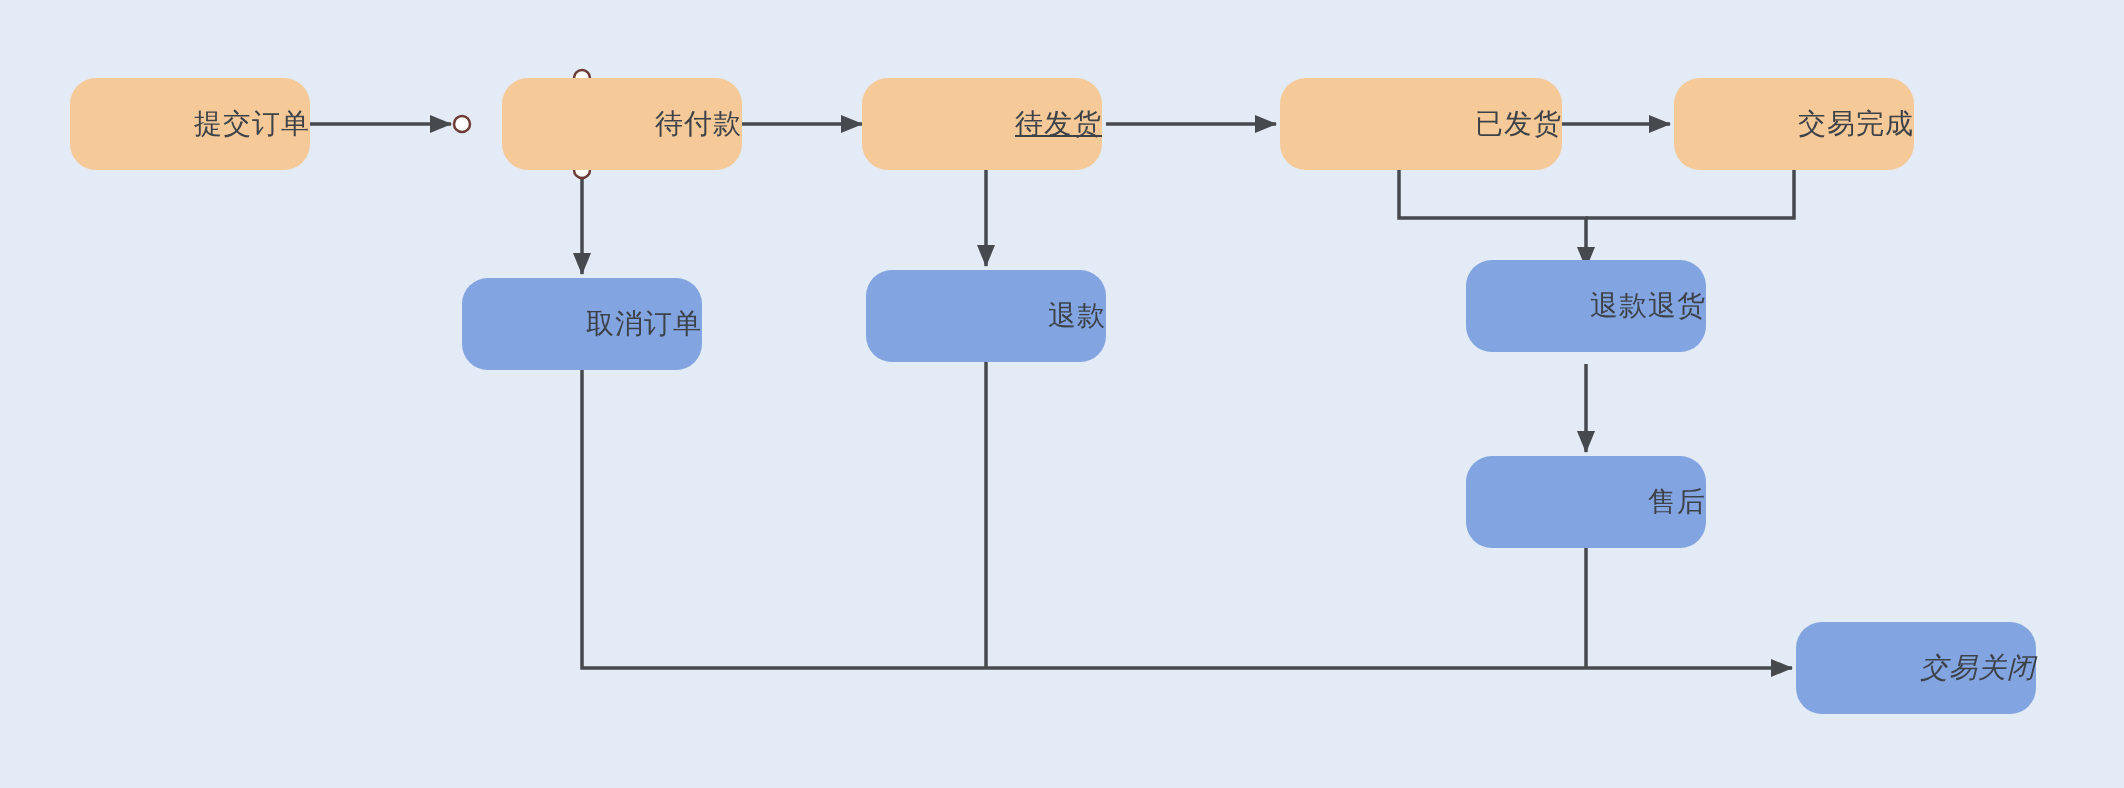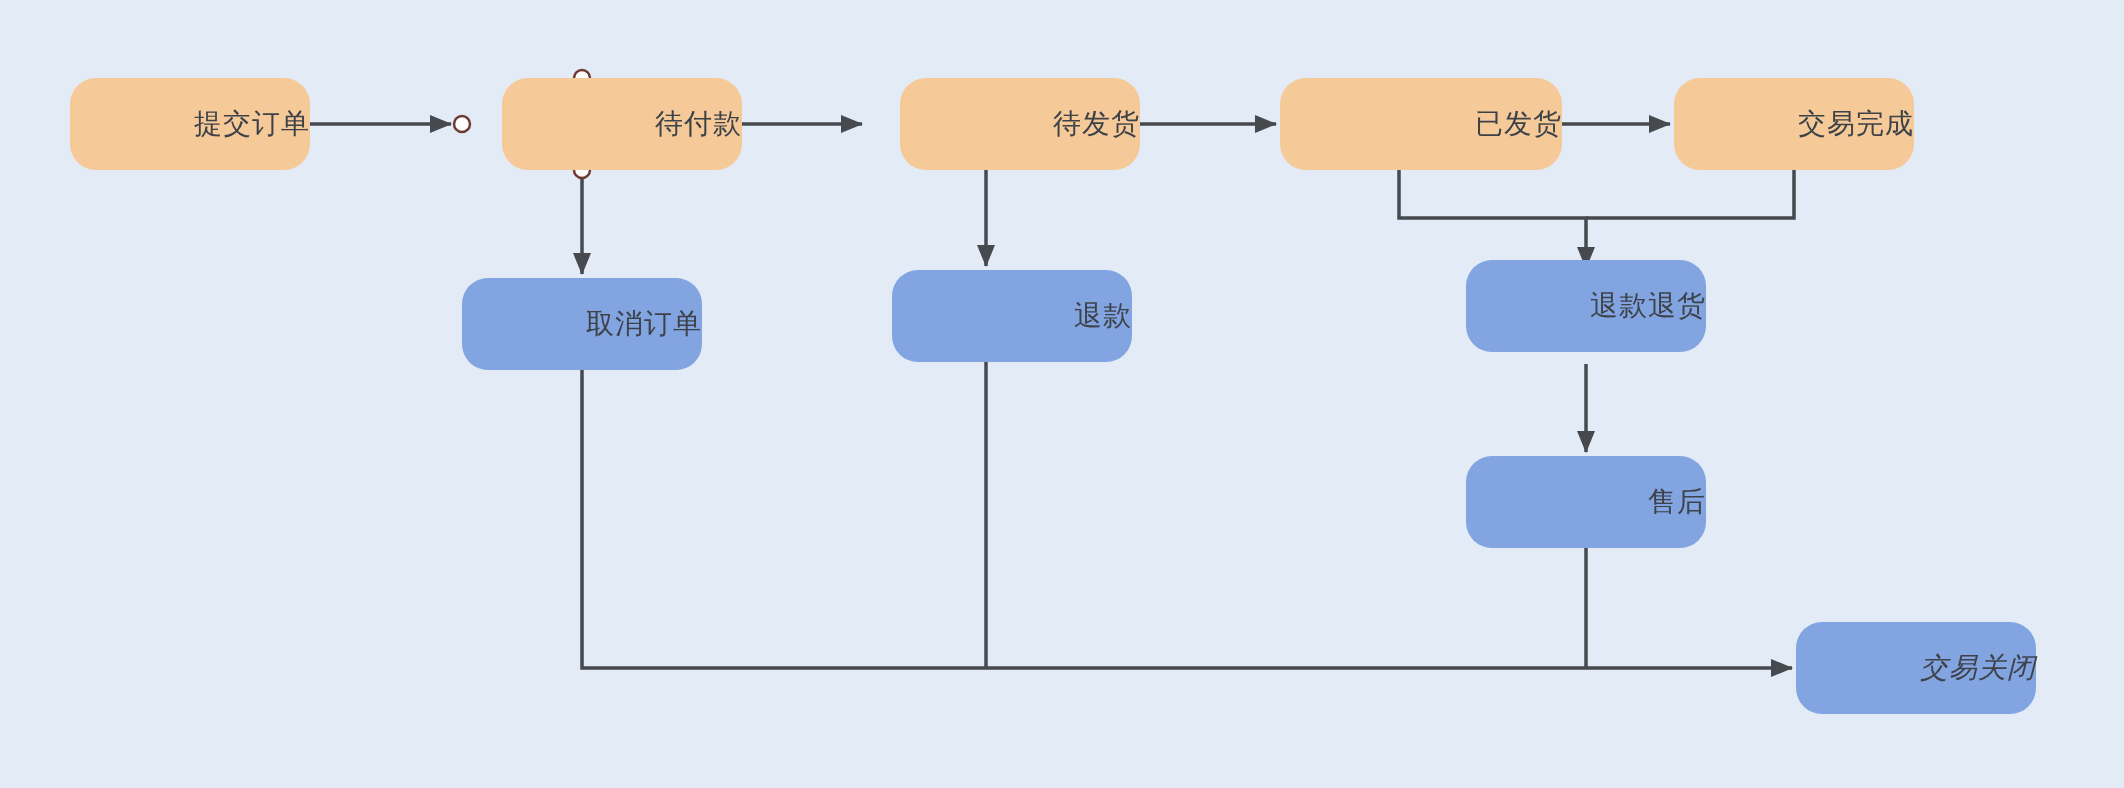--- a/index.html
+++ b/index.html
@@ -82,34 +82,34 @@
     <circle class="handle" cx="702" cy="124" r="8"></circle>
     <circle class="handle" cx="582" cy="170" r="8"></circle>
   </svg>
 
   <div class="node state" style="left:70px; top:78px;">
     <span>提交订单</span>
   </div>
   <div class="node state" style="left:466px; top:78px;margin-left:36px;">
     <span>待付款</span>
   </div>
-  <div class="node state" style="left:900px; top:78px;">
+  <div class="node state" style="left:862px; top:78px;text-decoration:underline;">
     <span>待发货</span>
   </div>
   <div class="node state" style="left:1280px; top:78px; width:282px;">
     <span>已发货</span>
   </div>
   <div class="node state" style="left:1674px; top:78px;">
     <span>交易完成</span>
   </div>
 
   <div class="node action" style="left:462px; top:278px;font-family:Liberation Mono, monospace;">
     <span>取消订单</span>
   </div>
-  <div class="node action" style="left:866px; top:270px;margin-left:26px;">
+  <div class="node action" style="left:866px; top:270px;">
     <span>退款</span>
   </div>
   <div class="node action" style="left:1466px; top:260px;">
     <span>退款退货</span>
   </div>
   <div class="node action" style="left:1466px; top:456px;">
     <span>售后</span>
   </div>
   <div class="node action" style="left:1796px; top:622px;font-style:italic;">
     <span>交易关闭</span>

